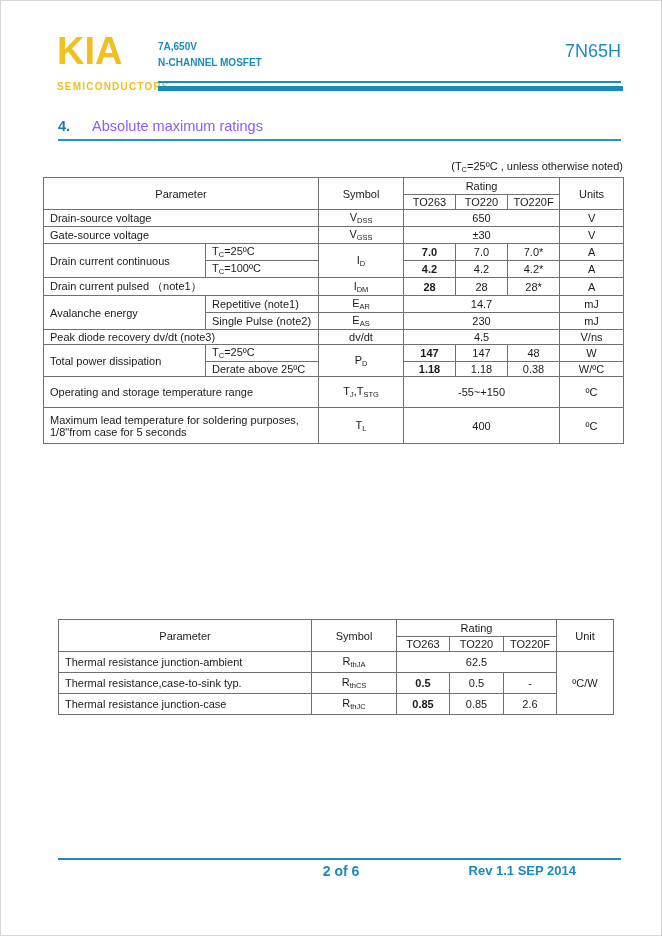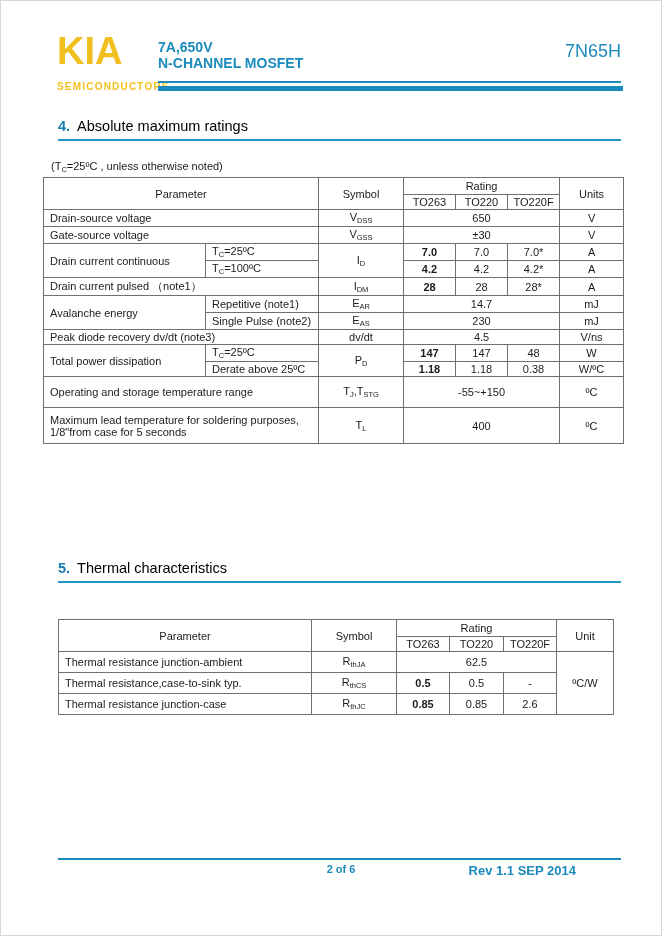--- a/index.html
+++ b/index.html
@@ -7,54 +7,54 @@
   .page {
     position:relative; width:662px; height:936px; background:#ffffff;
     margin:0 auto; overflow:hidden; color:#1b1b1b;
     border:1px solid #d7d7d7;
   }
   
   .logo-text { position:absolute; left:56px; top:31px; font-size:38px; font-weight:bold;
                color:#f2c01e; letter-spacing:0px; line-height:1; }
   .logo-sub  { position:absolute; left:56px; top:80px; font-size:10px; font-weight:bold;
                color:#f2c01e; letter-spacing:1.2px; }
-  .prod-lines { position:absolute; left:157px; top:38px; font-size:14px; font-weight:bold;
+  .prod-lines { position:absolute; left:157px; top:38px; font-size:10px; font-weight:bold;
                 color:#1b8abc; line-height:16px; }
   .part-number { position:absolute; right:40px; top:40px; font-size:18px; color:#1b8abc; }
   .rule-thin  { position:absolute; left:157px; top:80px; width:463px; height:2px; background:#1b8abc; }
   .rule-thick { position:absolute; left:157px; top:85px; width:465px; height:5px; background:#1b8abc; }
   
   .section-title { position:absolute; left:57px; width:563px; font-size:14.5px;
                    padding-bottom:5px; border-bottom:2px solid #2196c3; }
   .section-title .sec-num  { font-weight:bold; color:#147cb3; }
-  .section-title .sec-text { color:#000000; margin-left:7px; }
+  .section-title .sec-text { color:#8b5cf6; margin-left:22px; }
   #sec4 { top:117px; }
   #sec5 { top:559px; }
   
-  .cond-note { position:absolute; left:50px; top:159px; width:580px; text-align:left;
+  .cond-note { position:absolute; left:42px; top:159px; width:580px; text-align:right;
                font-size:11px; color:#1b1b1b; }
   
   table { border-collapse:collapse; table-layout:fixed; font-size:11px; color:#1b1b1b;padding-left:40px; }
   td { border:1px solid #707070; text-align:center; vertical-align:middle; padding:1px 3px;
        overflow:hidden; }
   td.param { text-align:left; padding-left:6px; }
   td.bold  { font-weight:bold; }
   sub { font-size:7.5px; vertical-align:-2px; letter-spacing:0; }
   #table1 { position:absolute; left:42px; top:176px; width:580px; }
   #table2 { position:absolute; left:57px; top:618px; width:555px; }
   tr.h1 td { height:17px; }
   tr.h2 td { height:14px; }
   #table1 tr.r  td { height:15px; }
   #table1 tr.rt td { height:31px; }
   #table1 tr.rt2 td { height:36px;margin-left:33px; }
   #table2 tr.r  td { height:21px; }
   
   .footer-rule { position:absolute; left:57px; top:857px; width:563px; height:2px; background:#1b8abc; }
   .footer-page { position:absolute; left:290px; top:862px; width:100px; text-align:center;
-                 font-size:11px; font-weight:bold; color:#1b8abc; }
+                 font-size:14px; font-weight:bold; color:#1b8abc; }
   .footer-rev  { position:absolute; right:85px; top:862px; font-size:13px; font-weight:bold;
                  color:#1b8abc; }
 </style>
 </head>
 <body>
 
 <div class="page">
 
   <div class="logo-text">KIA</div>
   <div class="logo-sub">SEMICONDUCTORS</div>
@@ -176,23 +176,20 @@
         <div>Maximum lead temperature for soldering purposes,</div>
         <div>1/8"from case for 5 seconds</div>
       </td>
       <td><span>T</span><sub>L</sub></td>
       <td colspan="3">400</td>
       <td>ºC</td>
     </tr>
   </tbody>
     </table>
 
-  <div class="section-title" id="sec5">
-    <span class="sec-num">5.</span><span class="sec-text">Thermal characteristics</span>
-  </div>
 
   <table id="table2">
     <colgroup>
       <col style="width:253px">
         <col style="width:85px">
       <col style="width:53px">
         <col style="width:54px">
         <col style="width:53px">
         <col style="width:57px">
     </colgroup>

